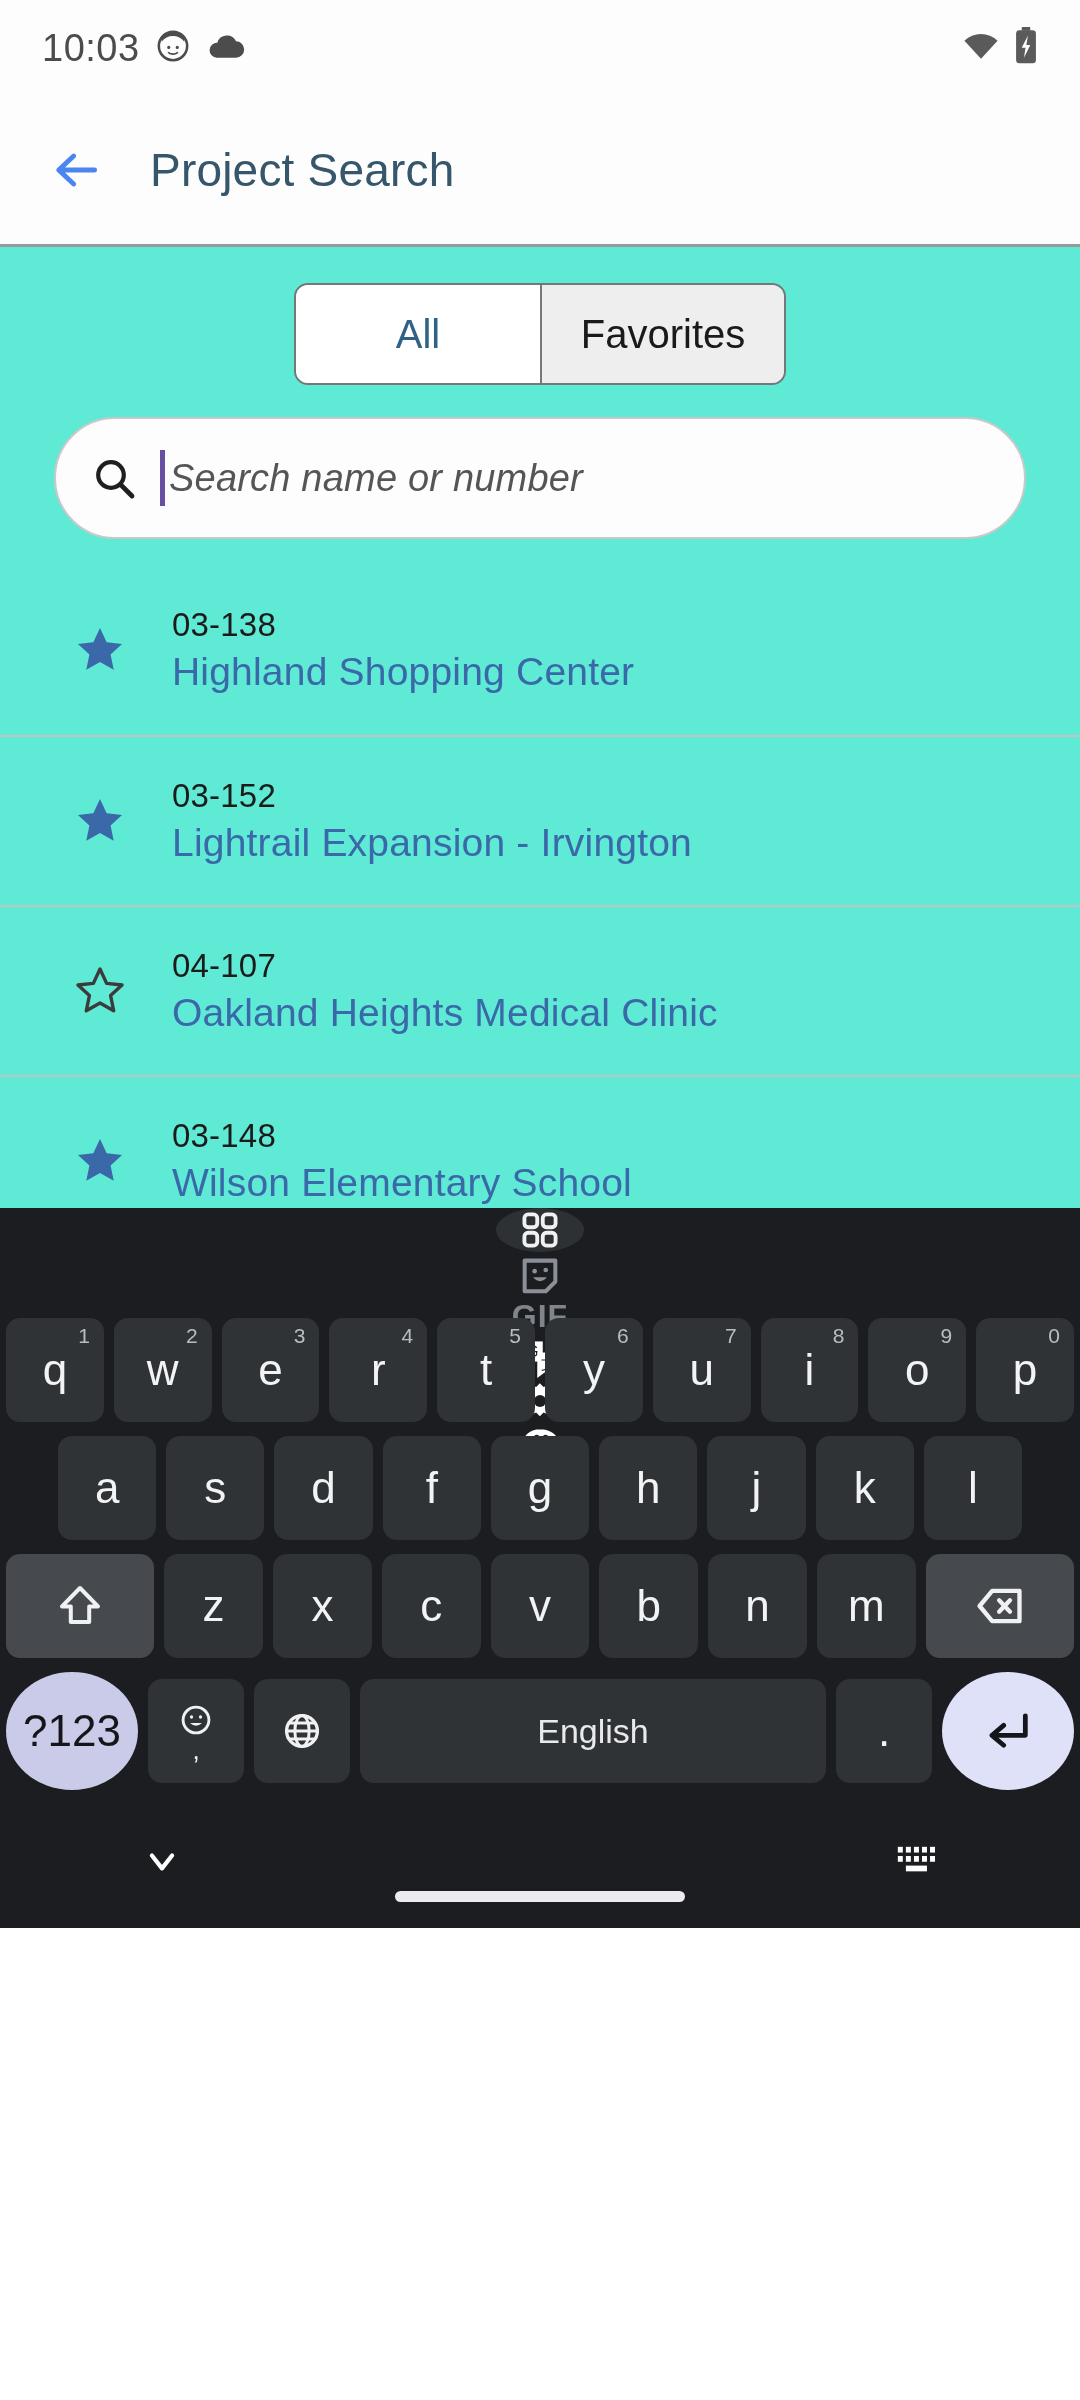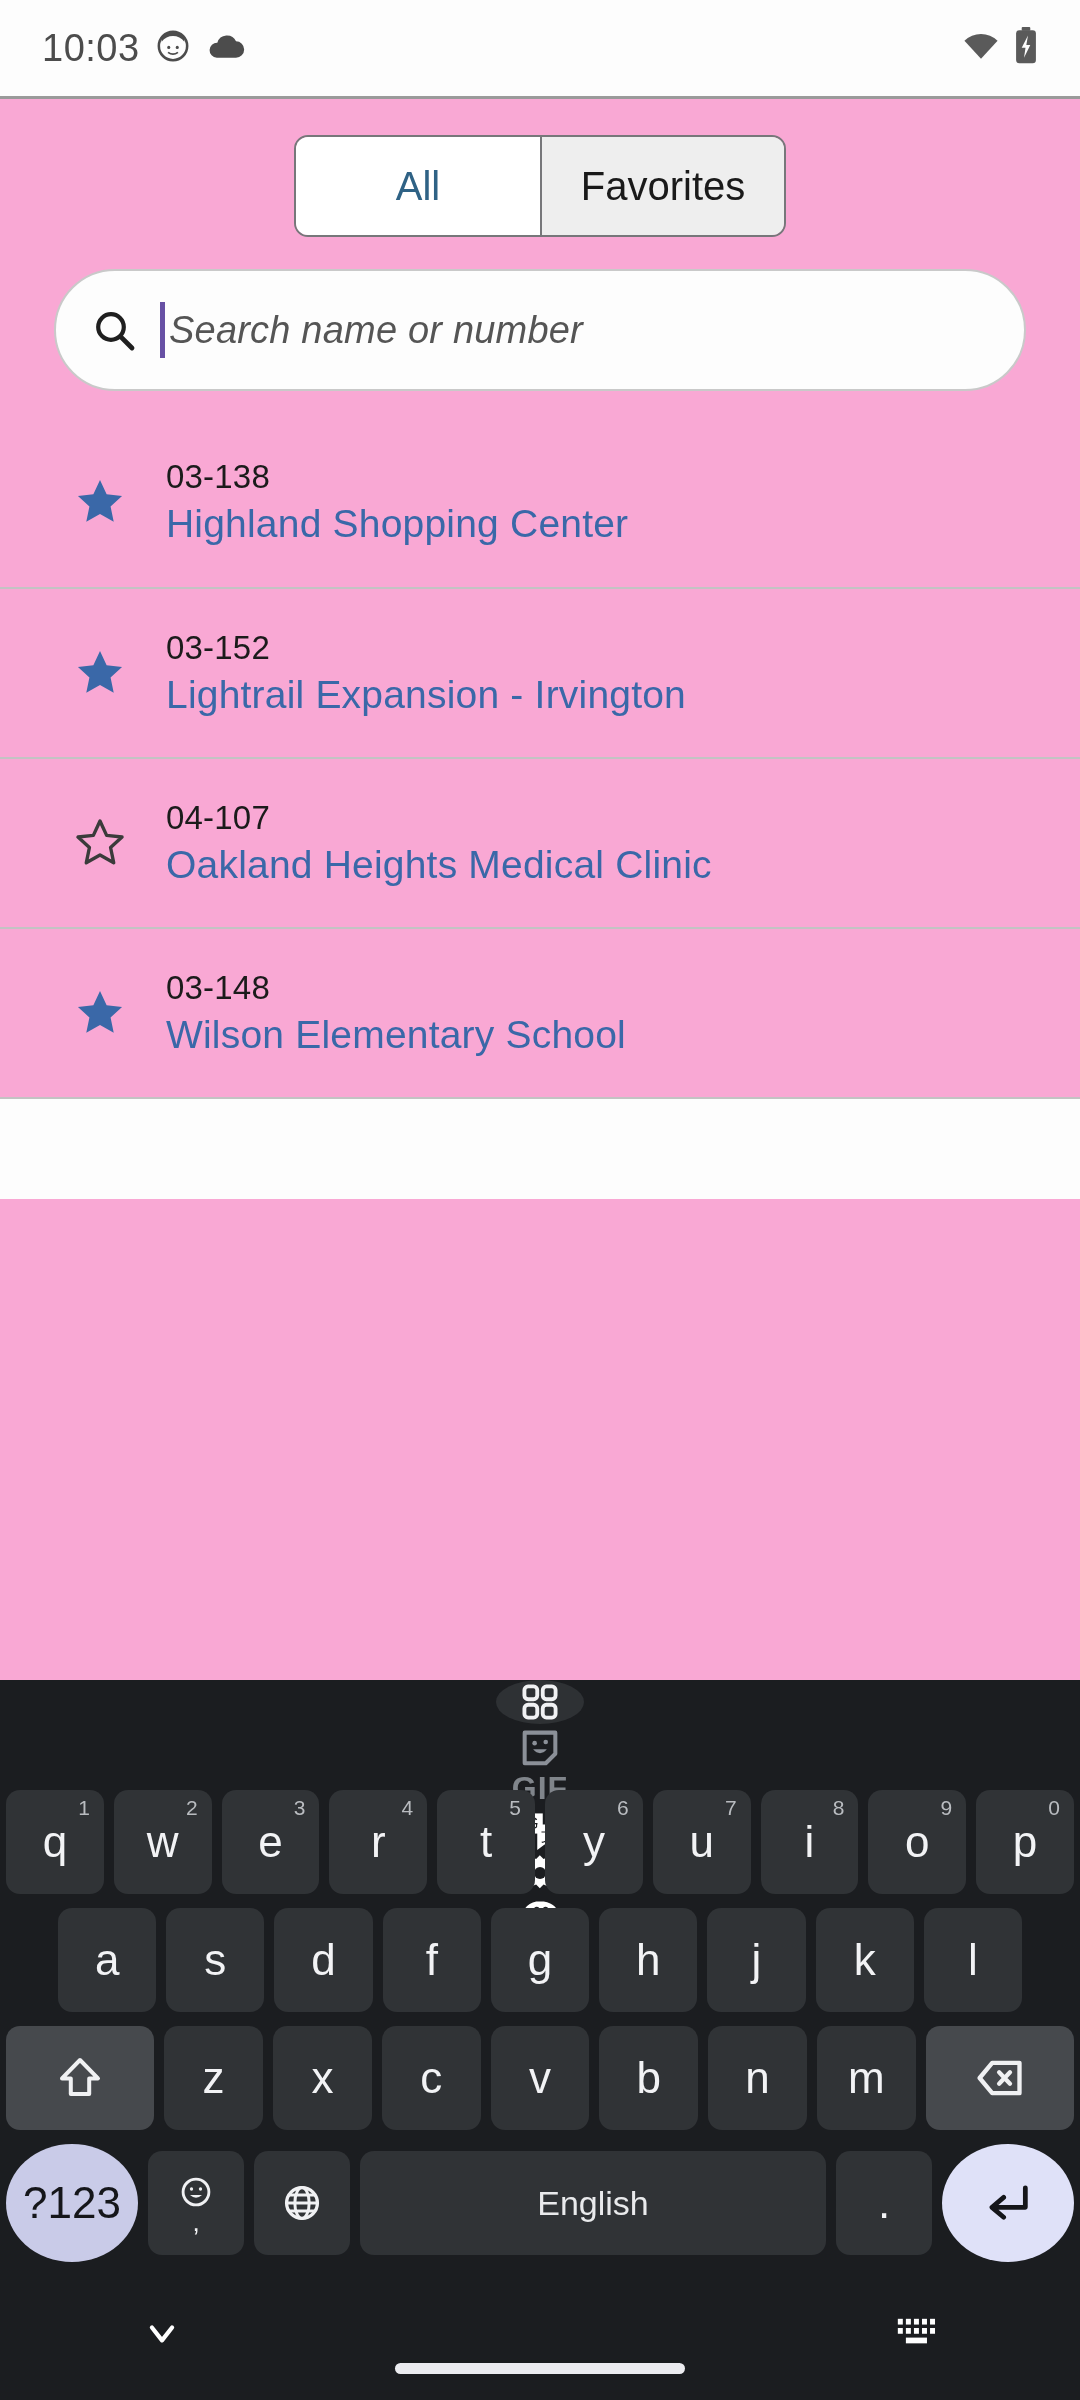--- a/index.html
+++ b/index.html
@@ -2,21 +2,21 @@
 <html><head>
 <meta charset="utf-8">
 <style>
   * { box-sizing: border-box; margin: 0; padding: 0; }
   html, body {
     width: 1080px; height: 2400px;
     background: #ffffff;
     font-family: "Liberation Sans", sans-serif;
     overflow: hidden;
   }
-  #screen { position: relative; width: 1080px; height: 2400px; background: #f9a8d4; }
+  #screen { position: relative; width: 1080px; height: 1928px; background: #5eead4; }
 
   
   .statusbar {
     height: 96px; display: flex; align-items: center;
     padding: 0 42px; background: #fdfdfd;
   }
   .sb-left { display: flex; align-items: center; gap: 16px; }
   .sb-time { font-size: 38px; color: #4c4c4c; letter-spacing: .5px; }
   .sb-right { margin-left: auto; display: flex; align-items: center; gap: 14px; }
   .icn { display: block; }
@@ -61,21 +61,21 @@
   
   .section-title { font-size: 32px; color: #1d1d1d; padding: 46px 0 0 34px; }
   .list { margin-top: 26px; }
   .row {
     display: flex; align-items: center; height: 170px;
     border-top: 2px solid #c3c3c3; padding: 0 0 0 34px;
   }
   .row:first-child { border-top: none; }
   .list-bottom-border { border-top: 2px solid #c3c3c3; }
   .star-cell { width: 132px; display: flex; align-items: center; justify-content: center; }
-  .row-text { display: flex; flex-direction: column; gap: 6px; }
+  .row-text { display: flex; flex-direction: column; gap: 6px; margin-left: 6px; }
   .row-num { font-size: 33px; color: #1b1b1b; letter-spacing: .2px; }
   .row-name { font-size: 39px; color: #3a68a8; letter-spacing: .2px; }
   .list-filler { height: 100px; background: #fdfdfd; }
 
   
   .keyboard { position: absolute; left: 0; bottom: 0; width: 1080px; background: #1b1d20; }
   .kb-toolbar {
     height: 104px; display: flex; align-items: center; justify-content: space-between;
     padding: 0 34px;
     flex-direction: column;
@@ -146,20 +146,28 @@
       <span class="icn">
         <svg width="24" height="38" viewBox="0 0 14 23">
           <rect x="4.4" y="0" width="5.2" height="2.3" rx="0.6" fill="#5a5a5a"></rect>
           <rect x="1" y="2" width="12" height="20" rx="2" fill="#5a5a5a"></rect>
           <path d="M8.2 5.2 L4.4 12.6 L6.7 12.6 L5.8 18.6 L9.6 10.9 L7.2 10.9 Z" fill="#fdfdfd"></path>
         </svg>
       </span>
     </div>
   </div>
 
+  <div class="appbar">
+    <div class="back-btn">
+      <svg width="56" height="56" viewBox="0 0 24 24">
+        <path d="M20 12 H5 M11 6 L4.6 12 L11 18" fill="none" stroke="#4b86f0" stroke-width="2.1" stroke-linecap="round" stroke-linejoin="round"></path>
+      </svg>
+    </div>
+    <div class="appbar-title">Project Search</div>
+  </div>
   <div class="appbar-divider"></div>
 
   <div class="seg-wrap">
     <div class="segmented">
       <div class="seg-btn">All</div>
       <div class="seg-btn selected">Favorites</div>
     </div>
   </div>
 
   <div class="search-wrap">

